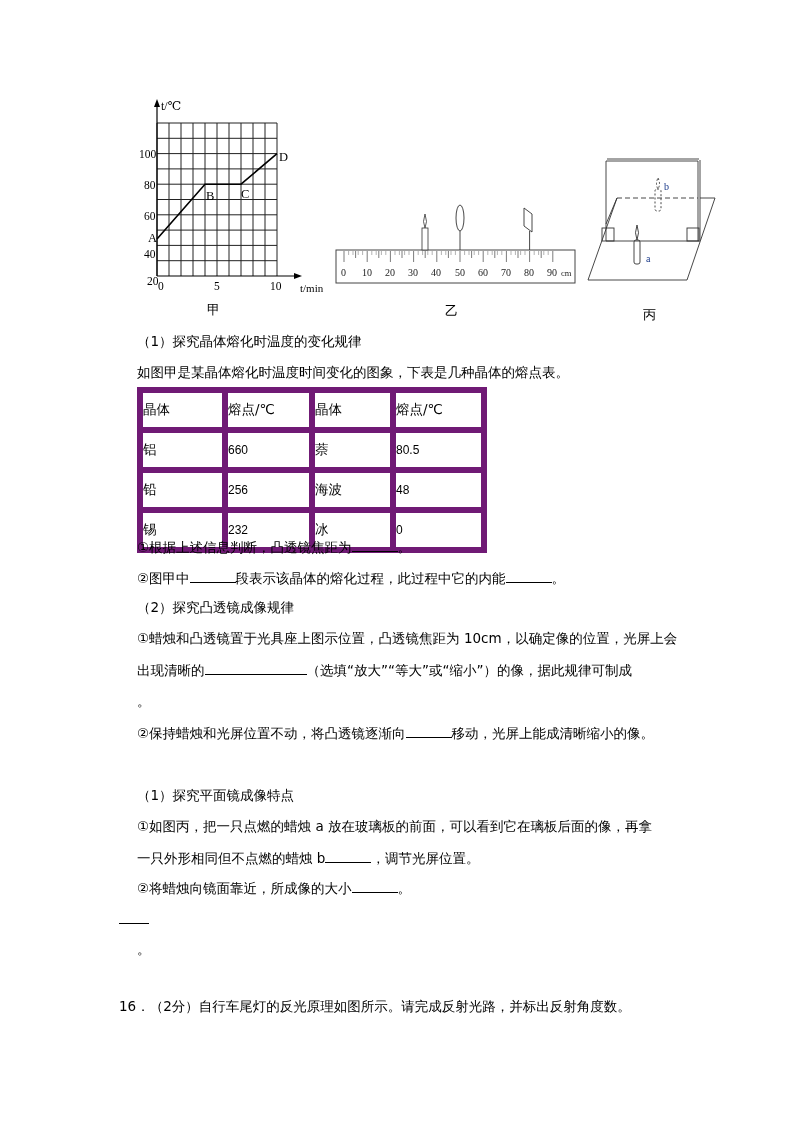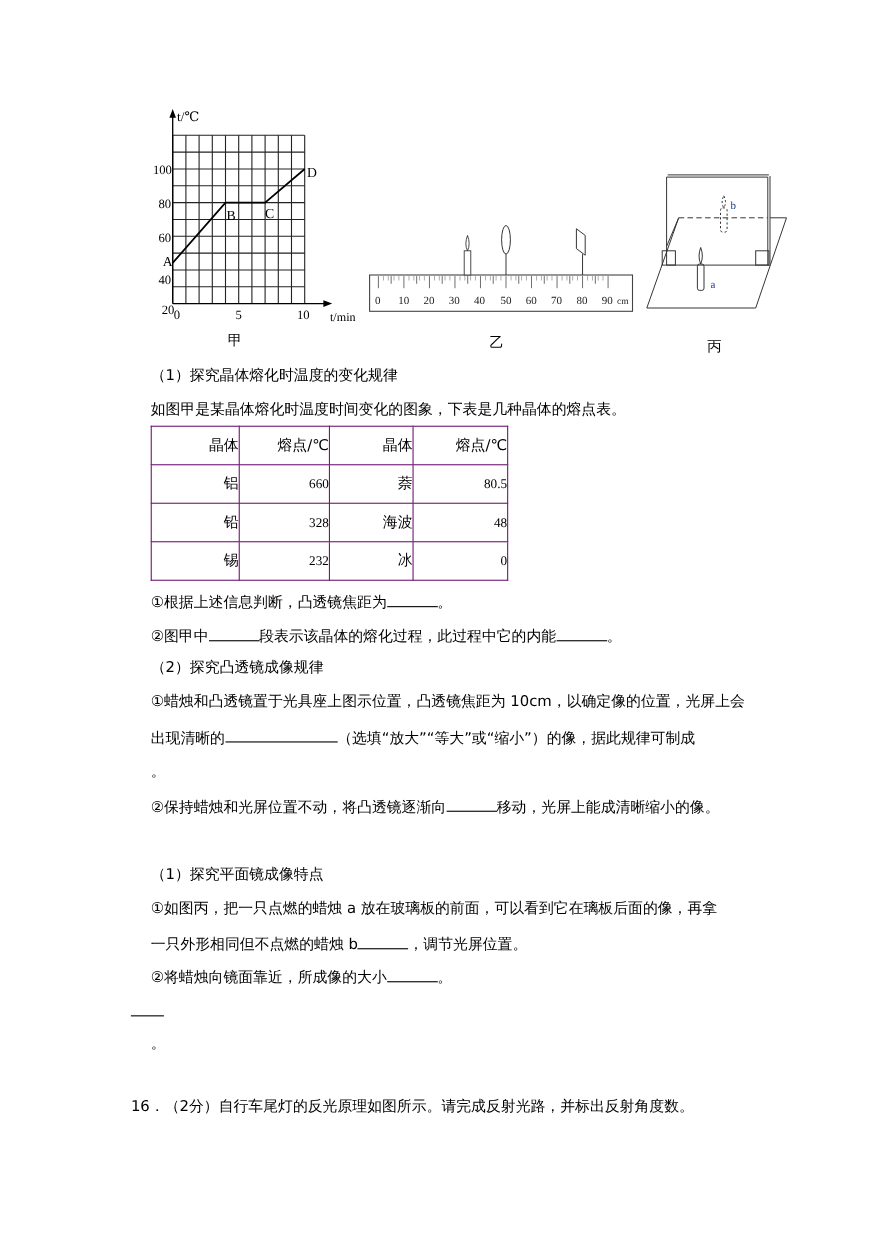--- a/index.html
+++ b/index.html
@@ -3,22 +3,22 @@
 <meta charset="utf-8">
 <style>
   html, body { margin: 0; padding: 0; background: #ffffff; }
   body { width: 794px; height: 1123px; position: relative; overflow: hidden;
          font-family: "DejaVu Sans", "Liberation Sans", sans-serif; color: #000; }
   .abs { position: absolute; }
   .line { position: absolute; left: 137px; font-size: 13.5px; white-space: nowrap; line-height: 18px; }
   .blank { display: inline-block; border-bottom: 1px solid #000; height: 14px; vertical-align: baseline; }
   .fig-caption { position: absolute; font-size: 13px; }
   table.mp { position: absolute; left: 137px; top: 387px; border-collapse: collapse; }
-  table.mp td { border: 1px solid #701a75; text-align: right; font-size: 13.5px; height: 34px; padding: 0; }
-  table.mp td.num { font-family: Liberation Serif, serif; font-size: 12px; }
+  table.mp td { border: 6px solid #701a75; text-align: left; font-size: 13.5px; height: 34px; padding: 0; }
+  table.mp td.num { font-family: Liberation Sans, sans-serif; font-size: 12px; }
   svg text { font-family: "Liberation Serif", "DejaVu Serif", serif; }
 </style>
 </head>
 <body>
 
 <svg class="abs" style="left:130px;top:90px" width="200" height="235" viewBox="130 90 200 235">
   <g stroke="#222" stroke-width="1" fill="none">
 
     <line x1="157" y1="123" x2="157" y2="276"></line>
       <line x1="169" y1="123" x2="169" y2="276"></line>
@@ -162,21 +162,21 @@
     <td style="width:85px">熔点/℃</td>
   </tr>
   <tr>
     <td>铝</td>
     <td class="num">660</td>
     <td>萘</td>
     <td class="num">80.5</td>
   </tr>
   <tr>
     <td>铅</td>
-    <td class="num">328</td>
+    <td class="num">256</td>
     <td>海波</td>
     <td class="num">48</td>
   </tr>
   <tr>
     <td>锡</td>
     <td class="num">232</td>
     <td>冰</td>
     <td class="num">0</td>
   </tr>
 </tbody>

